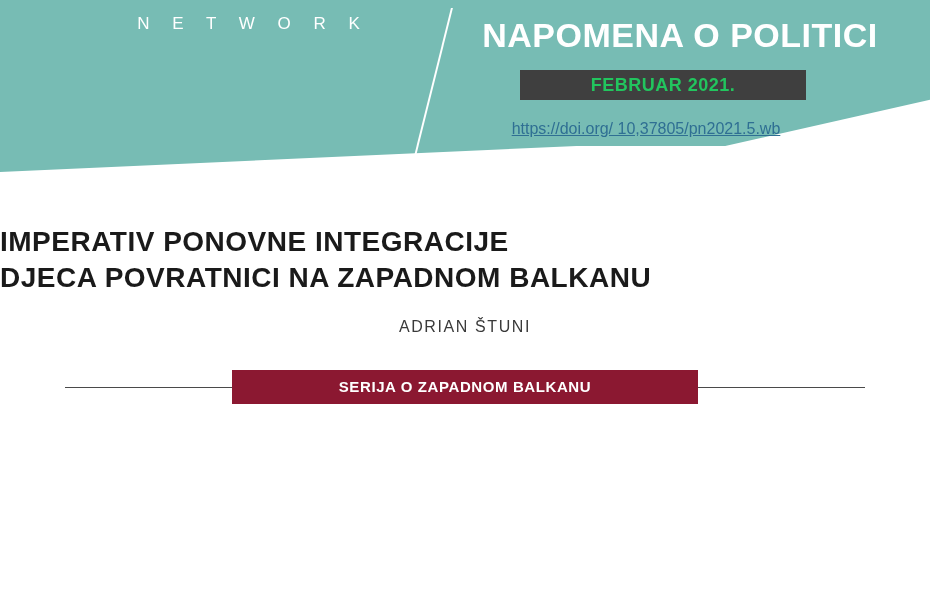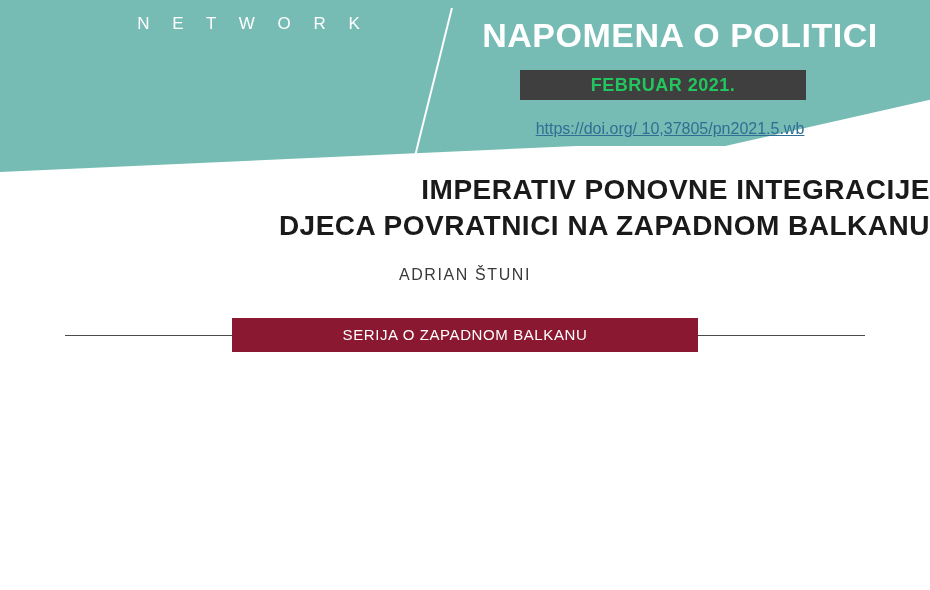--- a/index.html
+++ b/index.html
@@ -103,37 +103,38 @@
     color: #22c55e;
     font-size: 18px;
     font-weight: 700;
     display: flex;
     align-items: center;
     justify-content: center;
     letter-spacing: 0.5px;
   }
   .doi-link {
     position: absolute;
-    left: 470px;
+    left: 446px;
     top: 120px;
     width: 400px;
     text-align: center;
     color: #2f6f93;
     font-size: 16px;
     text-decoration: underline;
     font-family: "Liberation Sans", sans-serif;
   }
 
   
   .doc-body {
     position: relative;
     width: 930px;
   }
   .title-block {
-    text-align: right;
+    margin-top: 52px;
+    text-align: left;
   }
   .title-line1 {
     font-size: 28px;
     font-weight: 700;
     color: #1a1a1a;
     letter-spacing: 0.5px;
     line-height: 1.28;
   }
   .title-line2 {
     font-size: 28px;
@@ -165,21 +166,21 @@
   }
   .series-badge {
     position: absolute;
     left: 232px;
     top: 0;
     width: 466px;
     height: 34px;
     background: #8b1831;
     color: #ffffff;
     font-size: 15px;
-    font-weight: 400;
+    font-weight: 700;
     letter-spacing: 0.6px;
     display: flex;
     align-items: center;
     justify-content: center;
   }
 
   .pullquote {
     margin-top: 30px;
     padding: 0 120px;
     text-align: center;

